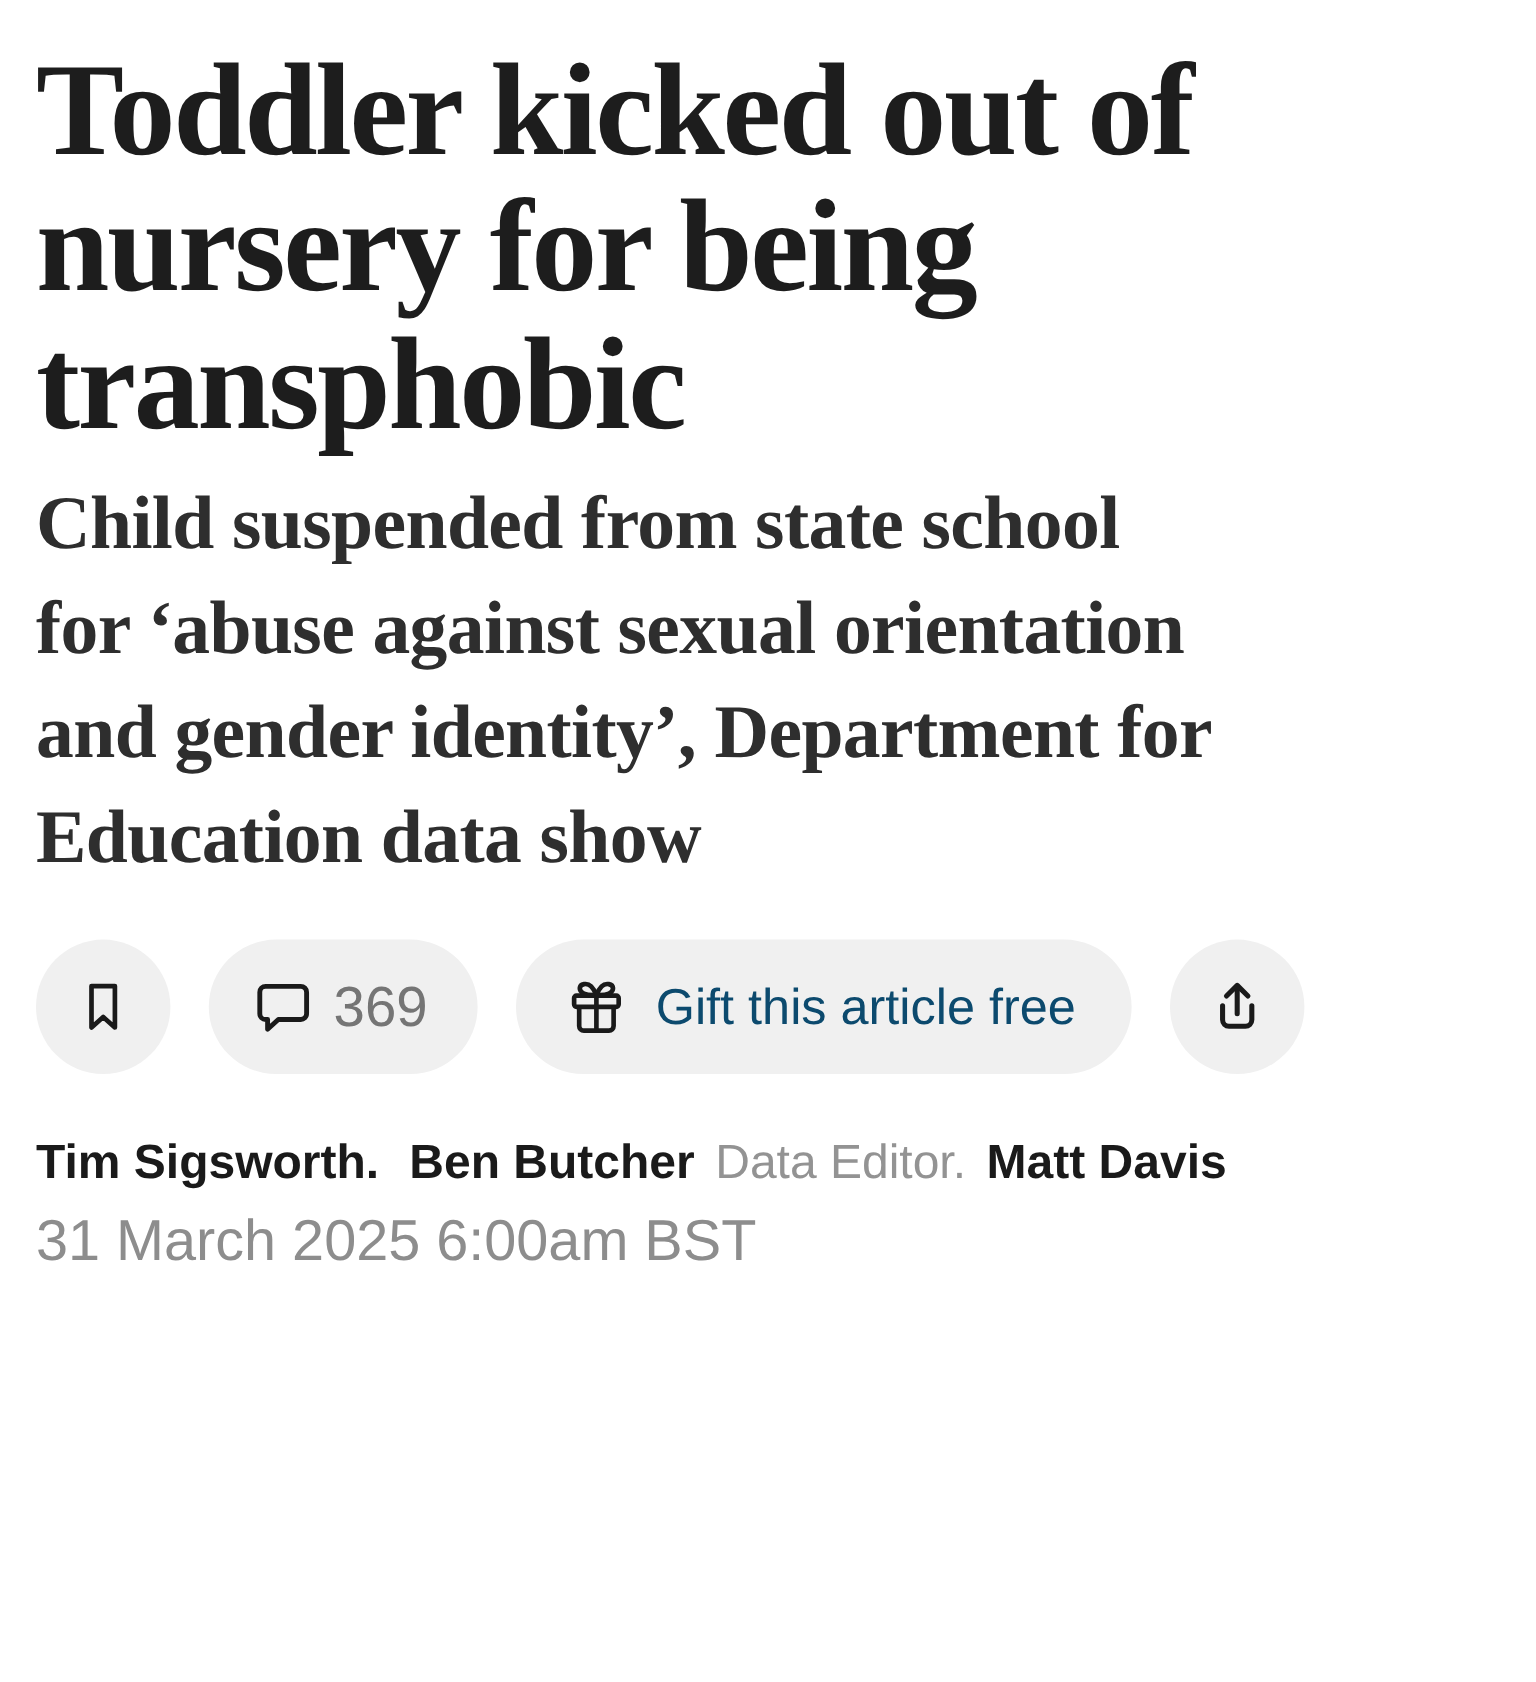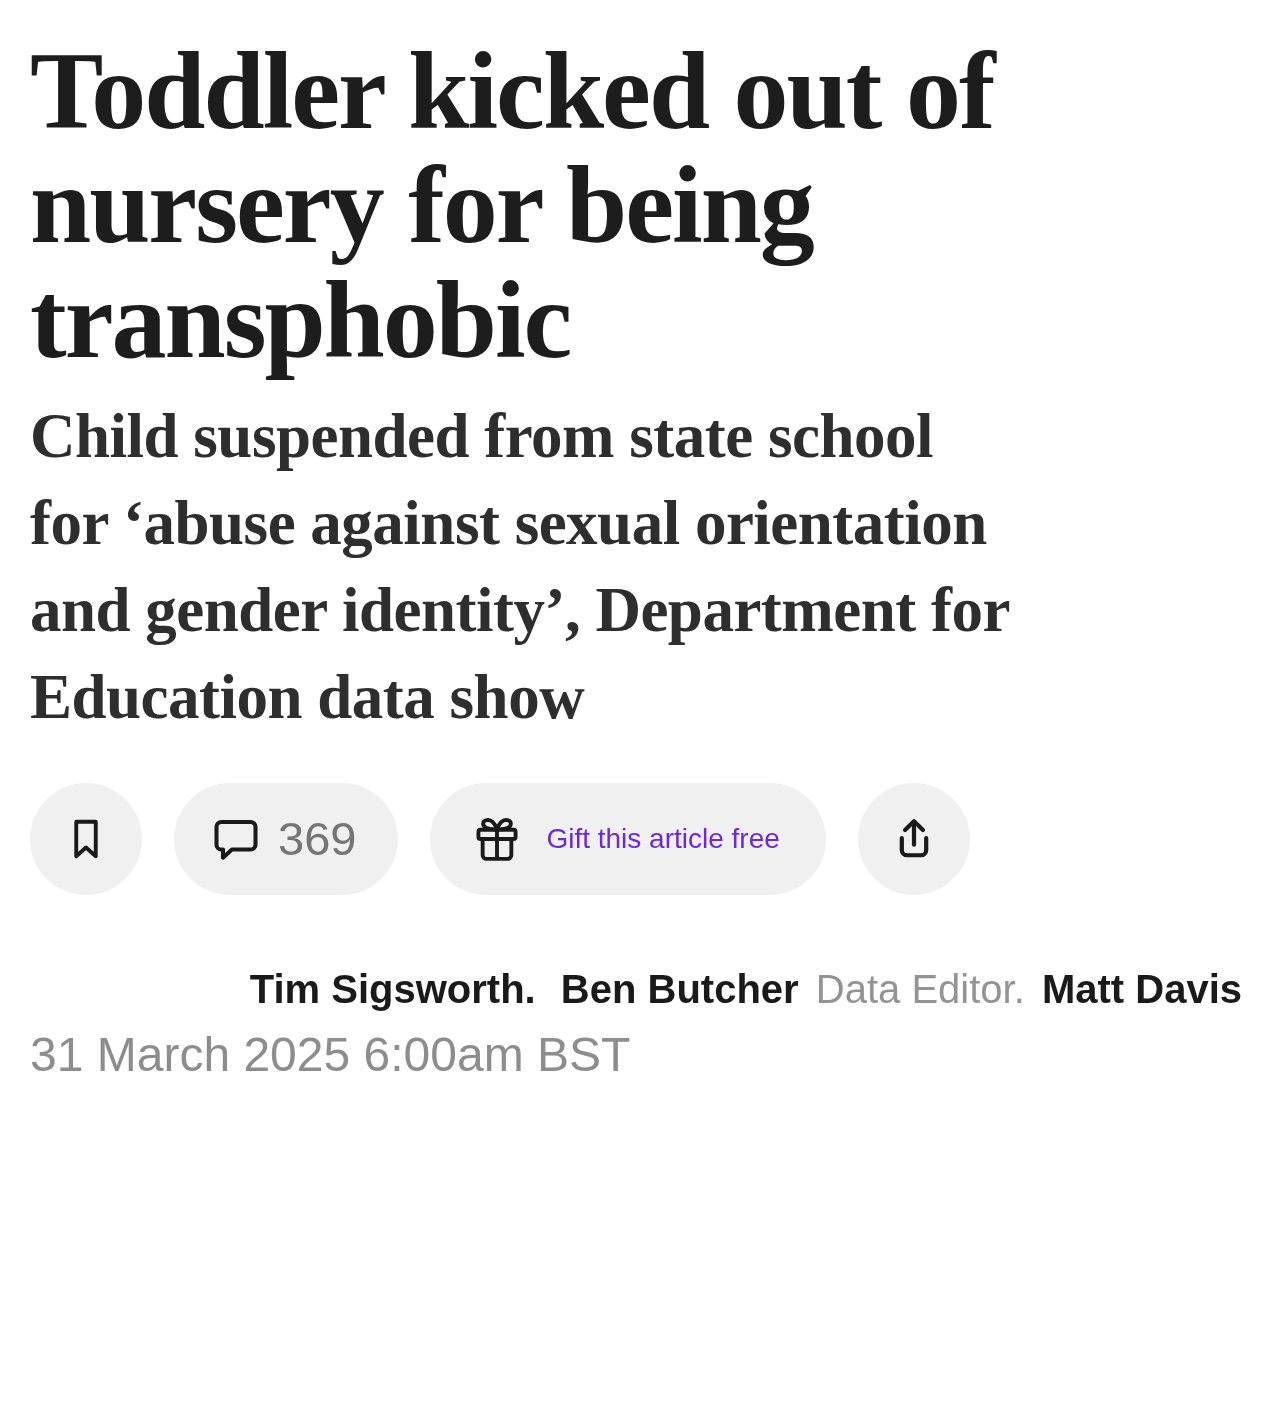--- a/index.html
+++ b/index.html
@@ -58,32 +58,31 @@
   .btn.round { width: 112px; }
   .btn.comments { padding: 0 42px 0 36px; gap: 16px; }
   .btn.gift { padding: 0 46px 0 40px; gap: 22px; }
   .btn svg { display: block; }
   .comment-count {
     font-size: 47px;
     color: #757575;
     letter-spacing: 0;
   }
   .gift-label {
-    font-size: 28px;
-    color: #6d28d9;
+    font-size: 42px;
+    color: #0c4a6e;
     text-align: center;
   }
 
   
   .byline {
-    margin-top: 70px;
+    margin-top: 50px;
     font-size: 40px;
     line-height: 1.2;
     color: #1a1a1a;
-    text-align: right;
   }
   .byline .author { font-weight: 700; }
   .byline .author.first { margin-right: 14px; }
   .byline .author.mid { margin-right: 6px; }
   .byline .role { color: #939393; font-weight: 400; margin-right: 6px; }
   .dateline {
     margin-top: 14px;
     font-size: 48px;
     color: #8d8d8d;
   }

